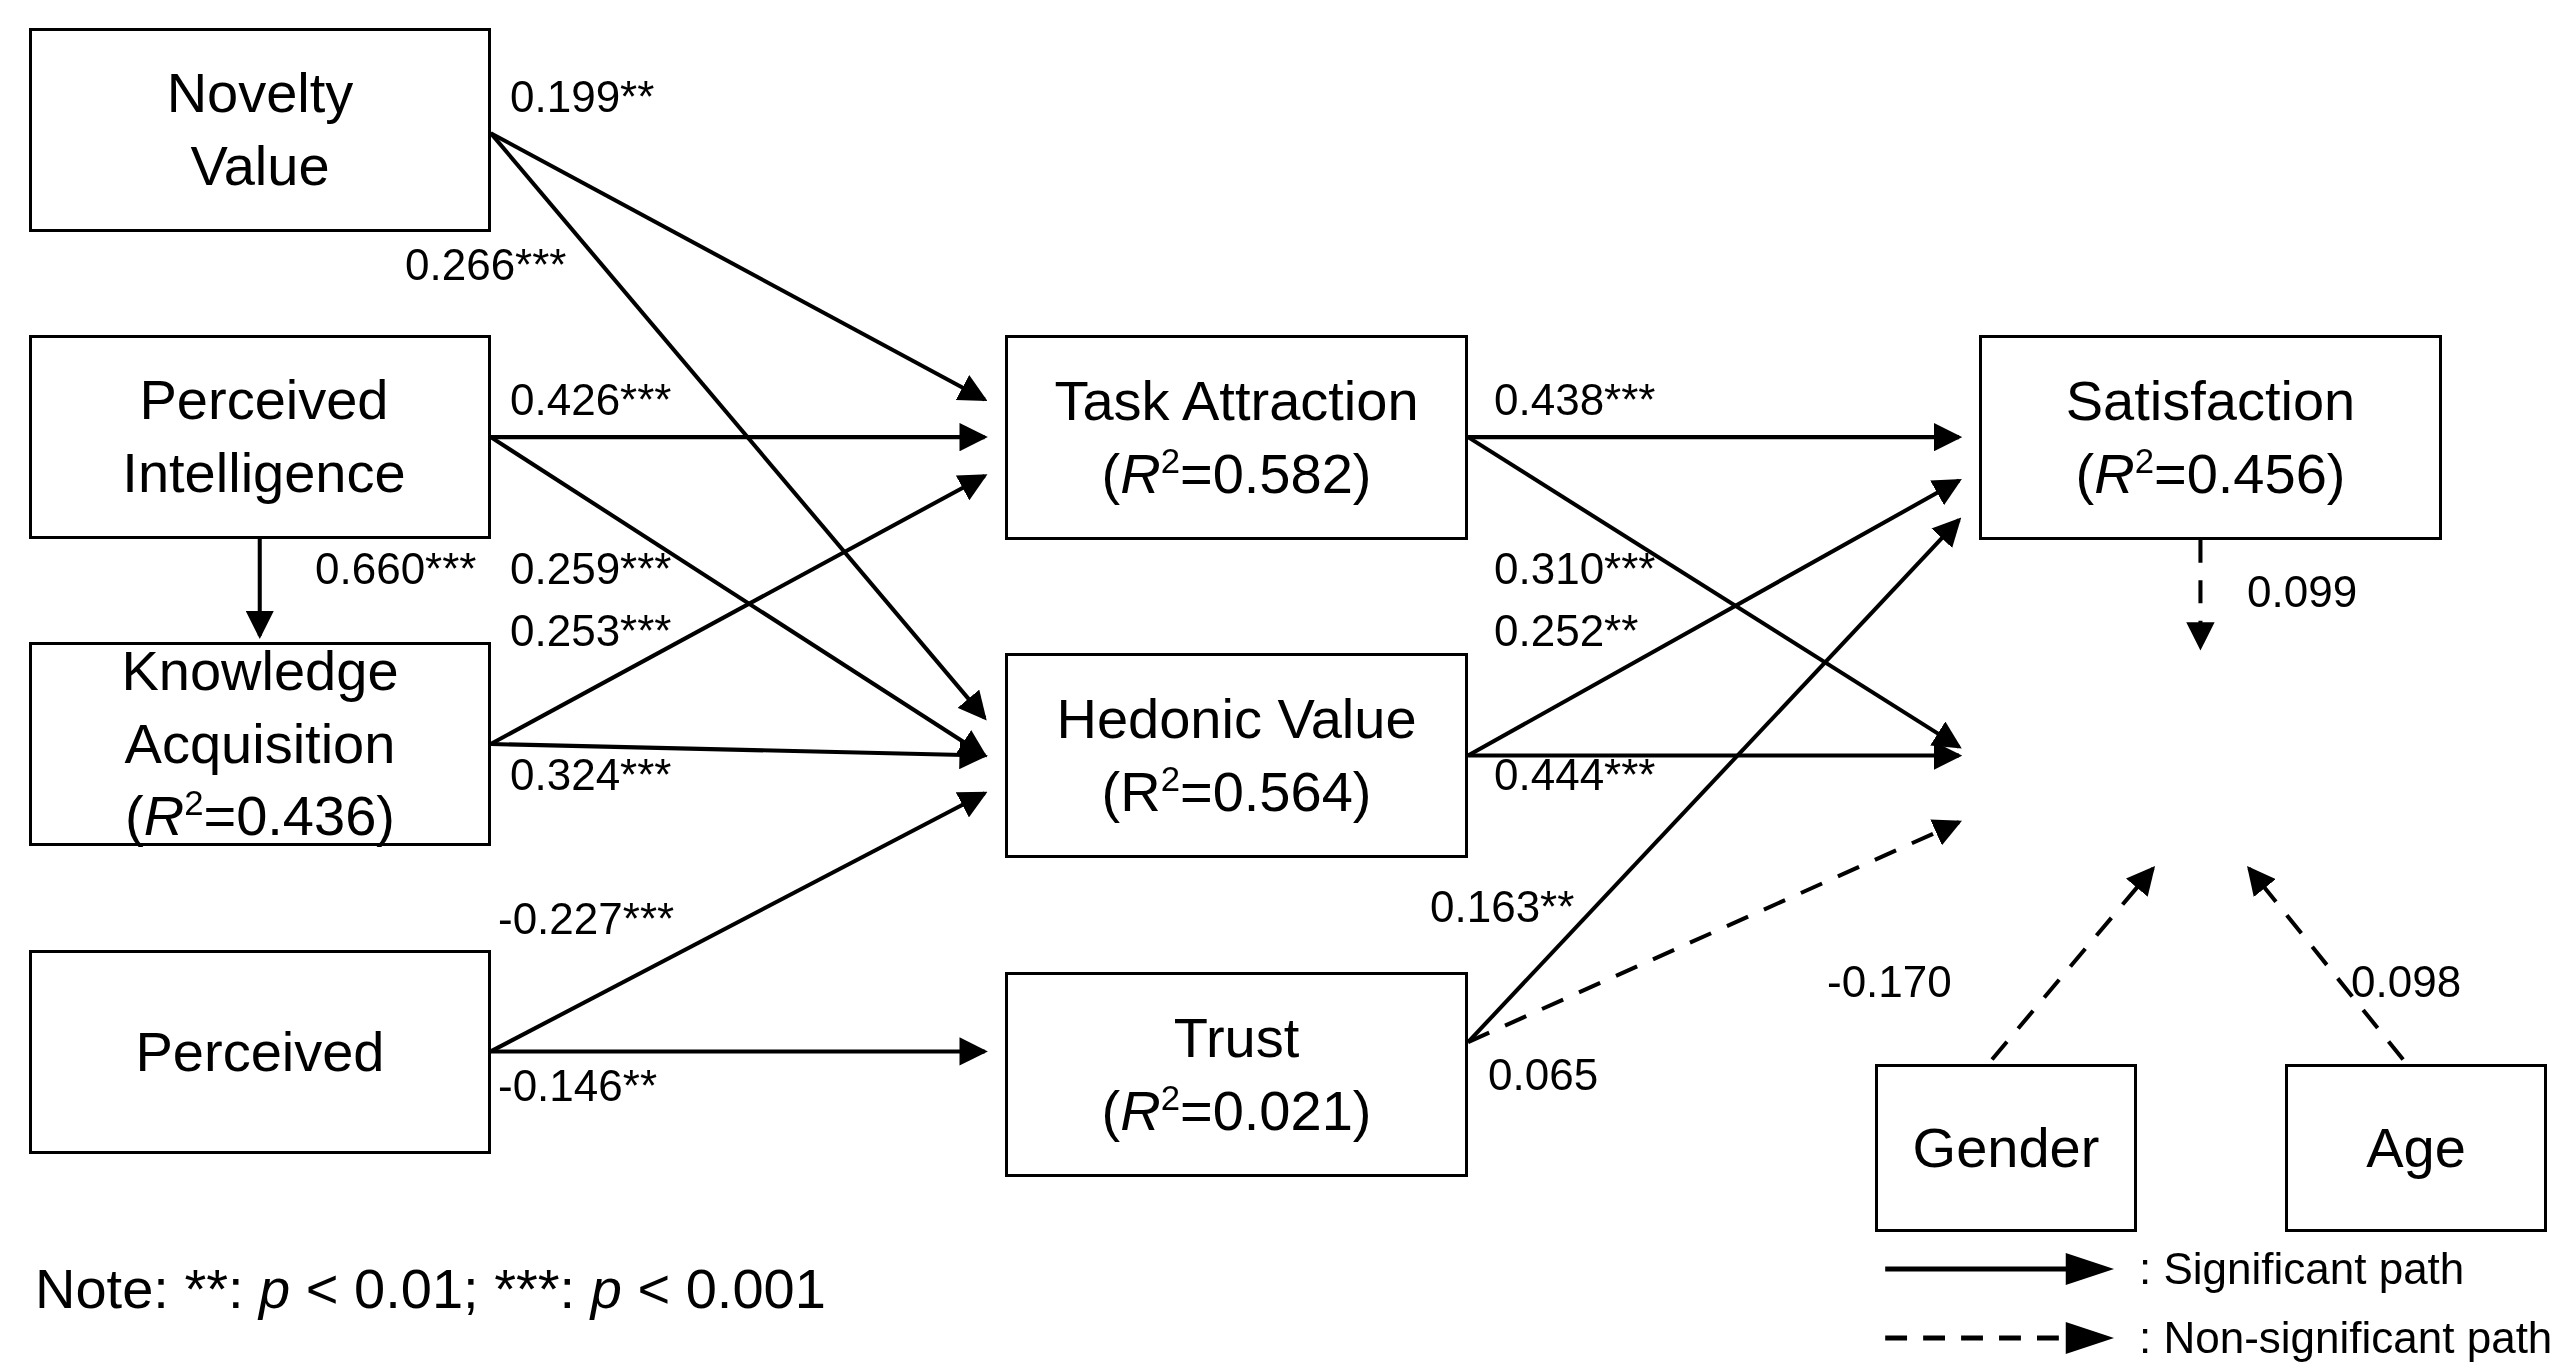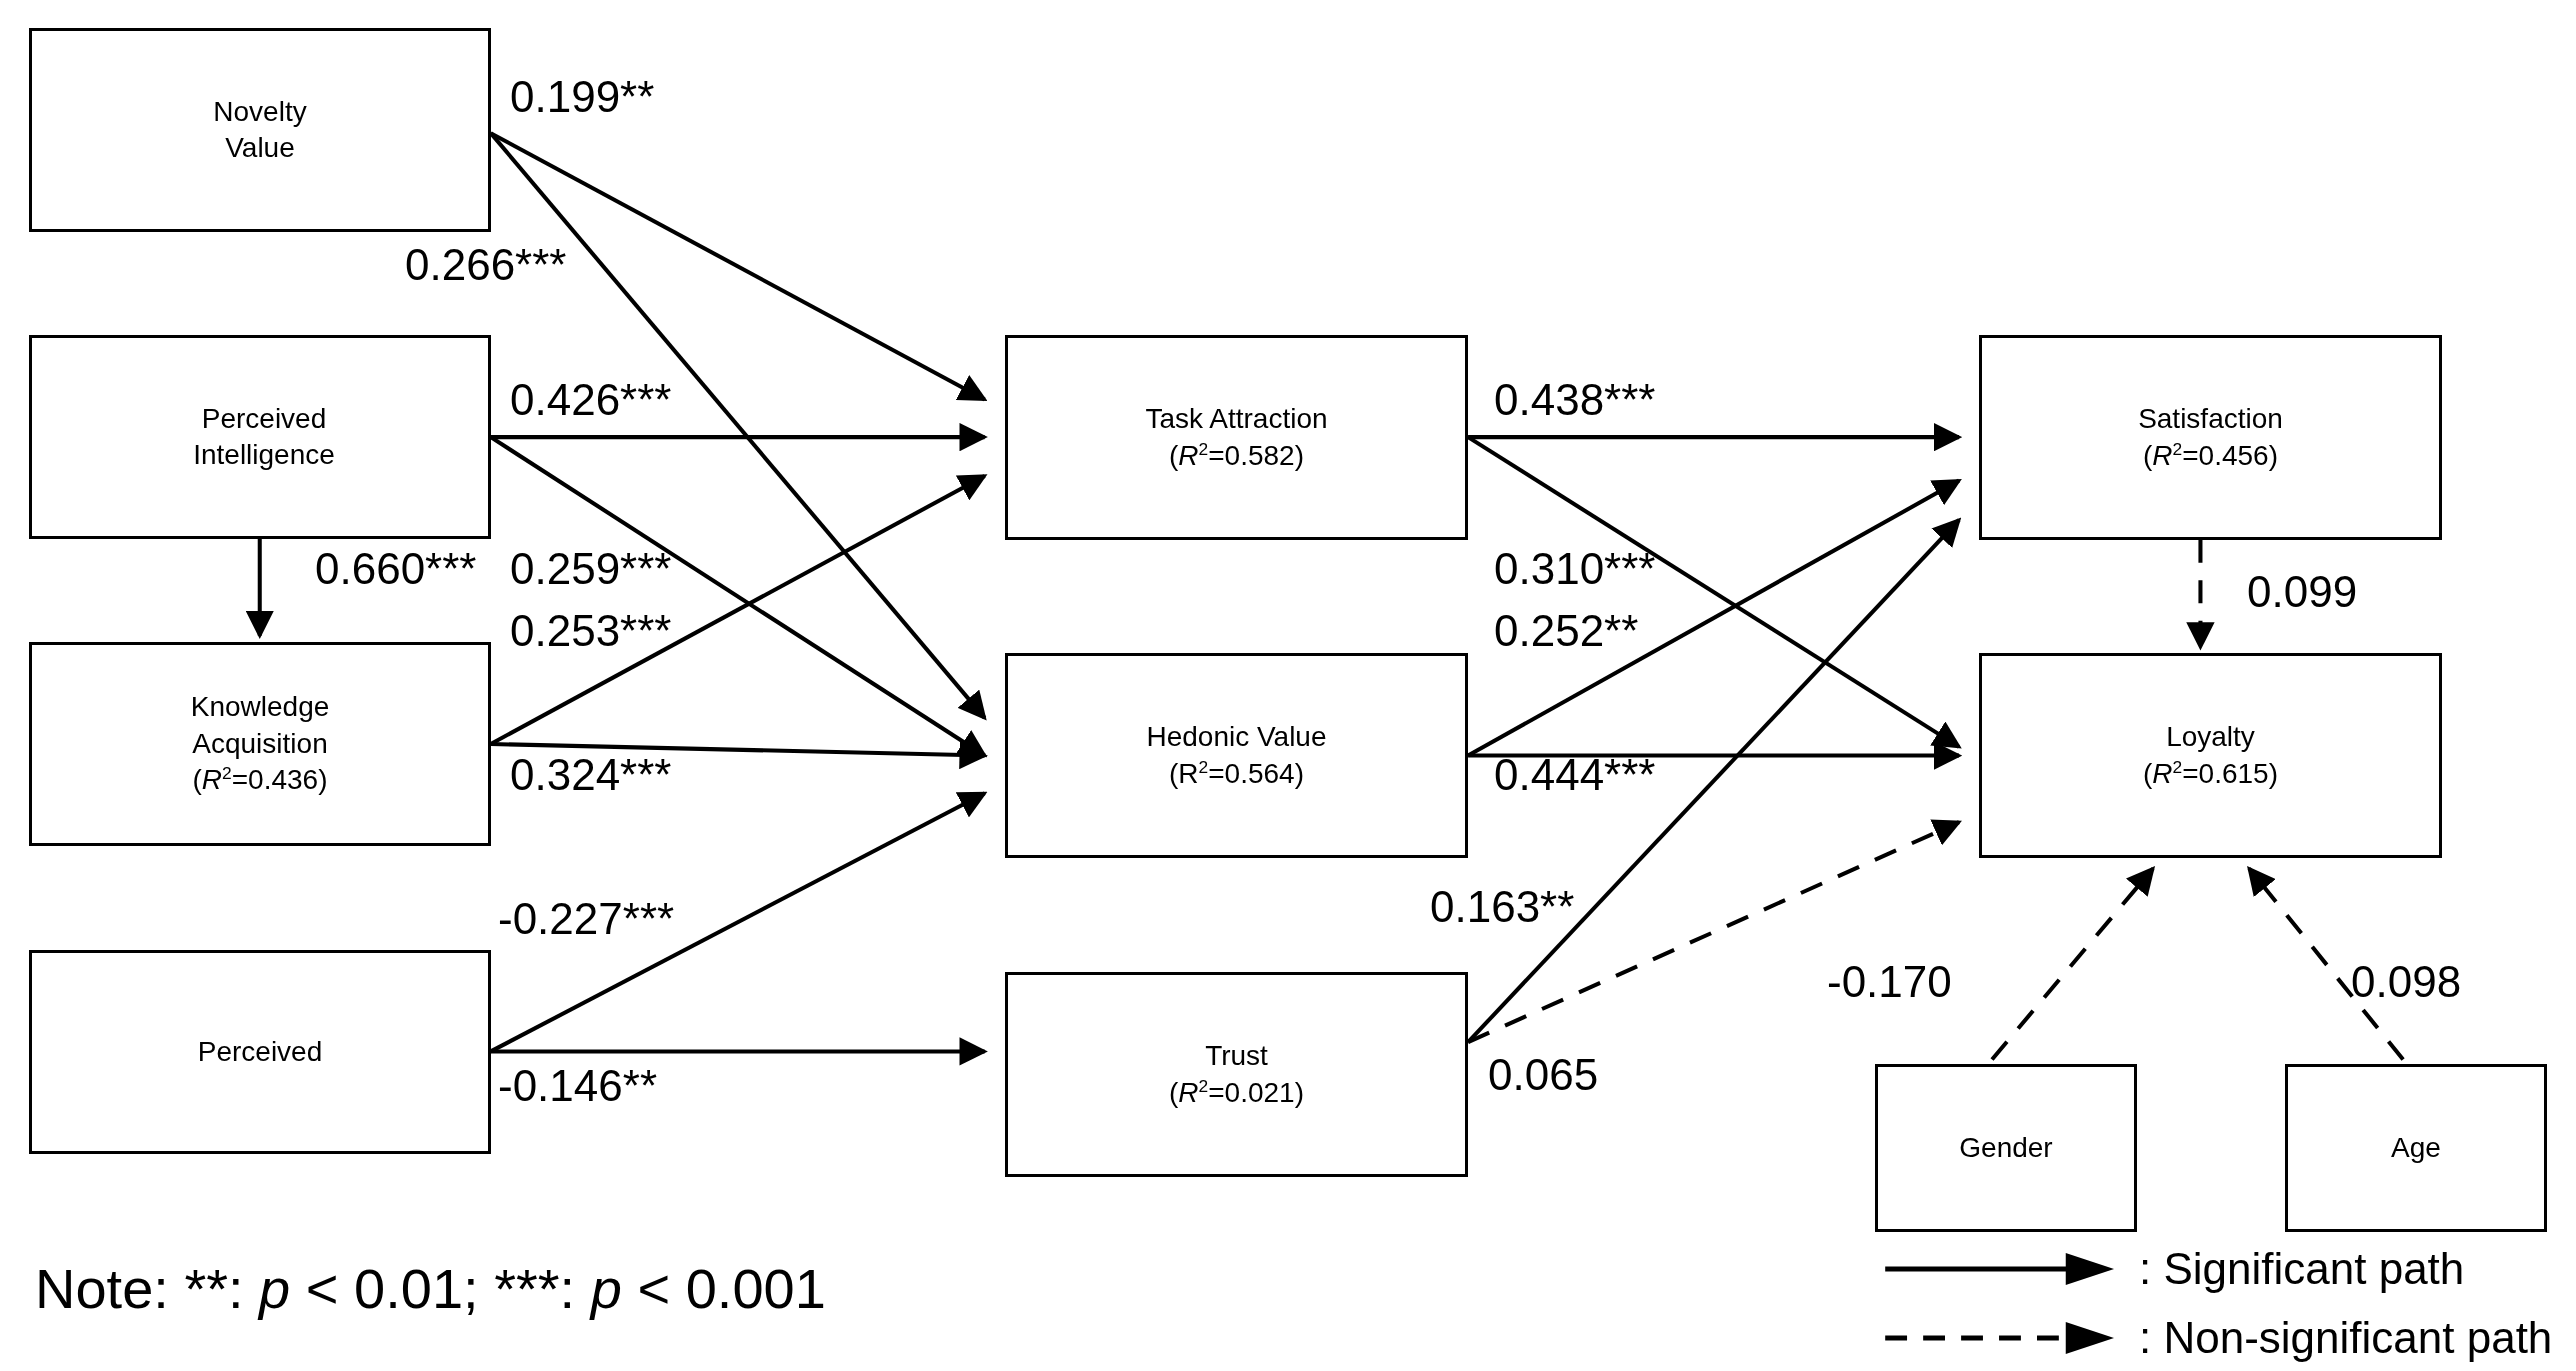--- a/index.html
+++ b/index.html
@@ -15,21 +15,21 @@
   .node{
     position:absolute;
     border:3.5px solid #000000;
     background:#ffffff;
     box-sizing:border-box;
     display:flex;
     flex-direction:column;
     align-items:center;
     justify-content:center;
     text-align:left;
-    font-size:28px;
+    font-size:56px;
     line-height:1.30;
     z-index:3;
   }
   .node .ln{display:block;white-space:nowrap;}
   .r2 i{font-style:italic;}
   .r2 sup{font-size:0.62em;vertical-align:super;line-height:0;}
   .plabel{
     position:absolute;
     font-size:44px;
     line-height:1;
@@ -143,24 +143,20 @@
   <div class="node" style="left:1005px;top:972px;width:463px;height:205px;">
     <span class="ln">Trust</span>
     <span class="ln r2">(<i>R</i><sup>2</sup>=<span>0.021</span>)</span>
   </div>
 
   <div class="node" style="left:1979px;top:335px;width:463px;height:205px;">
     <span class="ln">Satisfaction</span>
     <span class="ln r2">(<i>R</i><sup>2</sup>=<span>0.456</span>)</span>
   </div>
 
-  <div class="node" style="left:1979px;top:653px;width:463px;height:205px;">
-    <span class="ln">Loyalty</span>
-    <span class="ln r2">(<i>R</i><sup>2</sup>=<span>0.615</span>)</span>
-  </div>
 
   <div class="node" style="left:2285px;top:1064px;width:262px;height:168px;">
     <span class="ln">Age</span>
   </div>
 
   <div class="node" style="left:1875px;top:1064px;width:262px;height:168px;">
     <span class="ln">Gender</span>
   </div>
 
   <div class="plabel" style="left:510px;top:75px;">0.199**</div>

